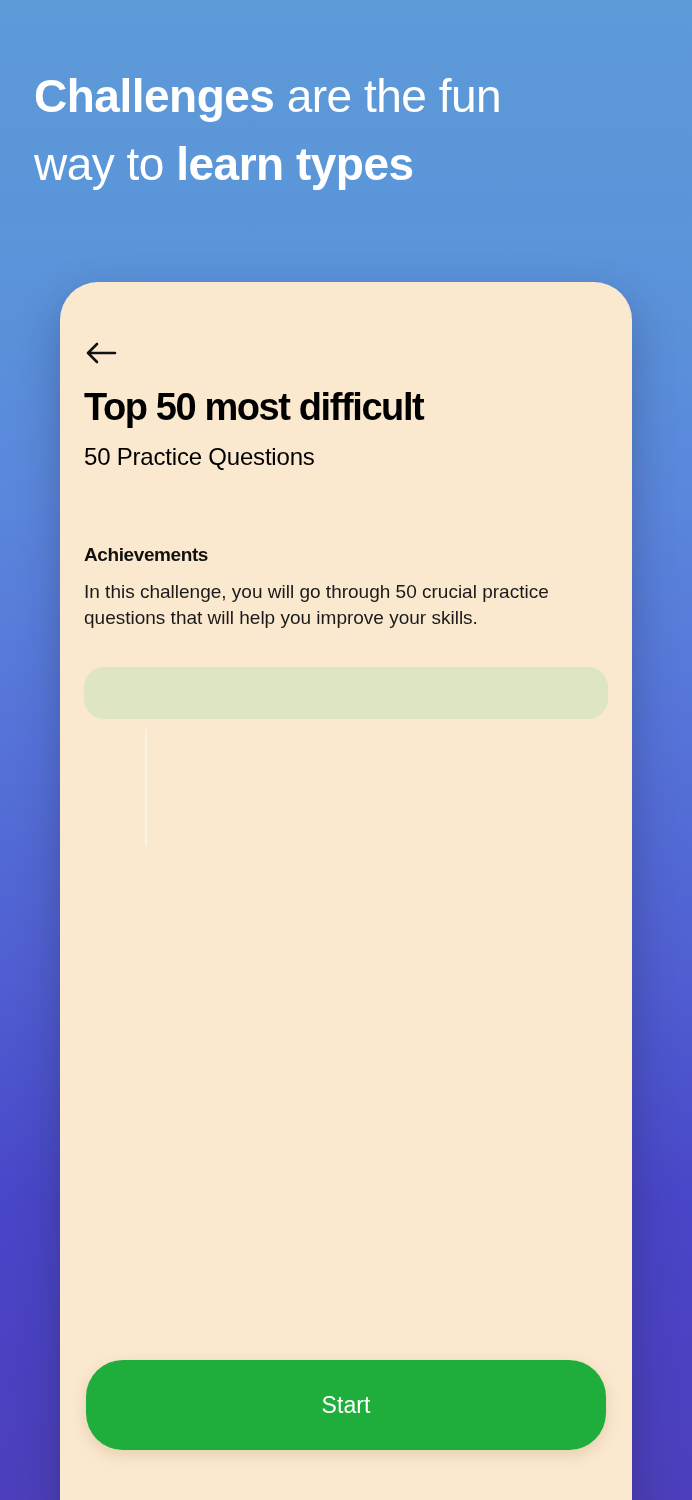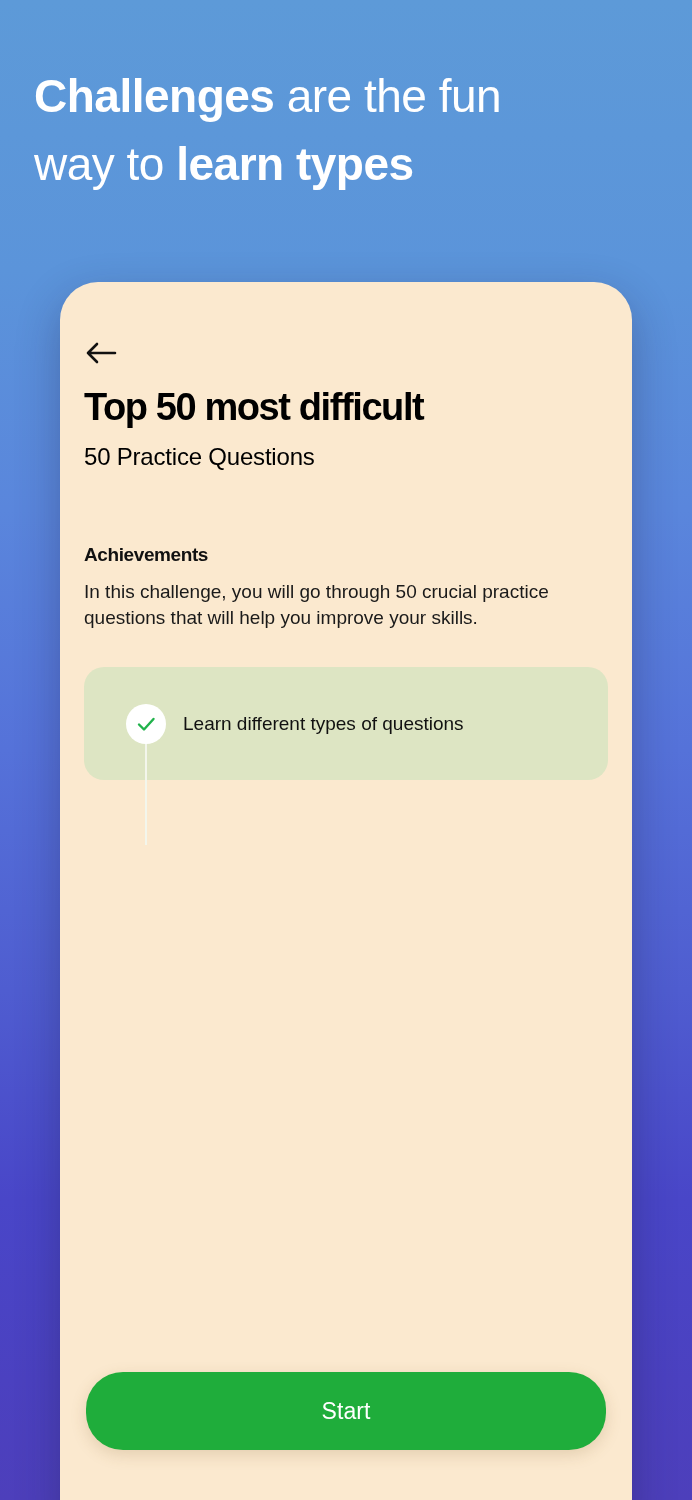--- a/index.html
+++ b/index.html
@@ -151,21 +151,21 @@
     font-weight:400;
     color:#111111;
   }
 
   
   .start-button {
     position:absolute;
     left:26px;
     right:26px;
     bottom:92px;
-    height:78px;
+    height:90px;
     background:#1fad3b;
     border:none;
     border-radius:37px;
     color:#ffffff;
     font-family:"Liberation Sans", sans-serif;
     font-size:23px;
     font-weight:400;
     letter-spacing:0.1px;
     cursor:pointer;
     box-shadow:0 5px 16px rgba(120,90,40,0.18);
@@ -190,28 +190,20 @@
     <div class="page-subtitle">50 Practice Questions</div>
 
     <div class="section-title">Achievements</div>
     <div class="section-body">In this challenge, you will go through 50 crucial practice questions that will help you improve your skills.</div>
 
     <div class="boost-card">
       <div class="boost-list">
         <div class="connector"></div>
 
 
-        <div class="boost-item">
-          <span class="check-circle">
-            <svg width="24" height="24" viewBox="0 0 24 24" fill="none">
-              <path d="M5 12.5 L10 17.5 L19.5 7" stroke="#20b24b" stroke-width="2.4" stroke-linecap="round" stroke-linejoin="round"></path>
-            </svg>
-          </span>
-          <span class="boost-label">Learn different types of questions</span>
-        </div>
 
       </div>
     </div>
 
   </div>
 
   <button class="start-button">Start</button>
 </div>
 
 </body></html>

